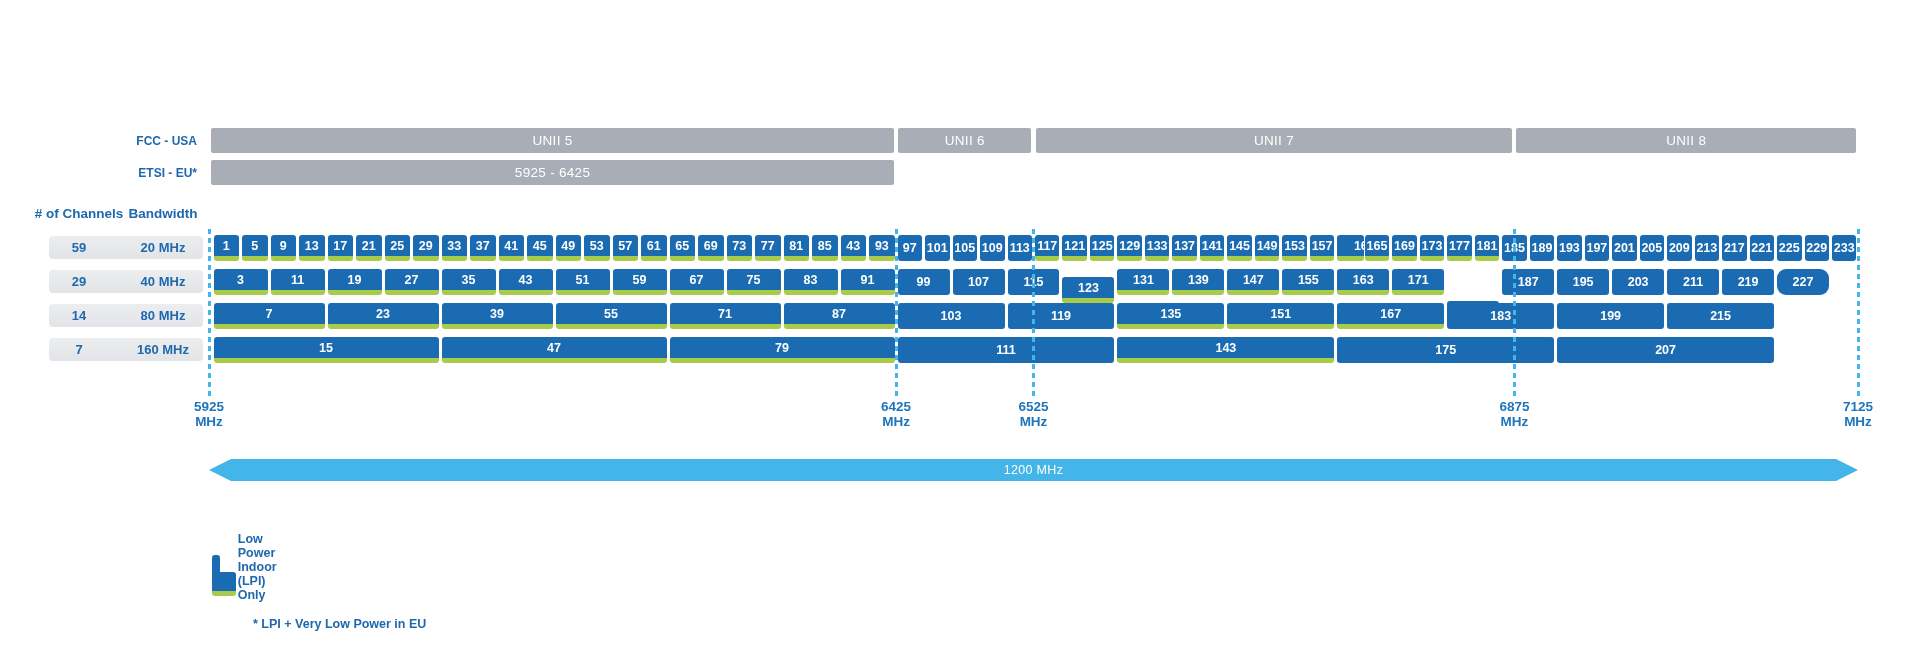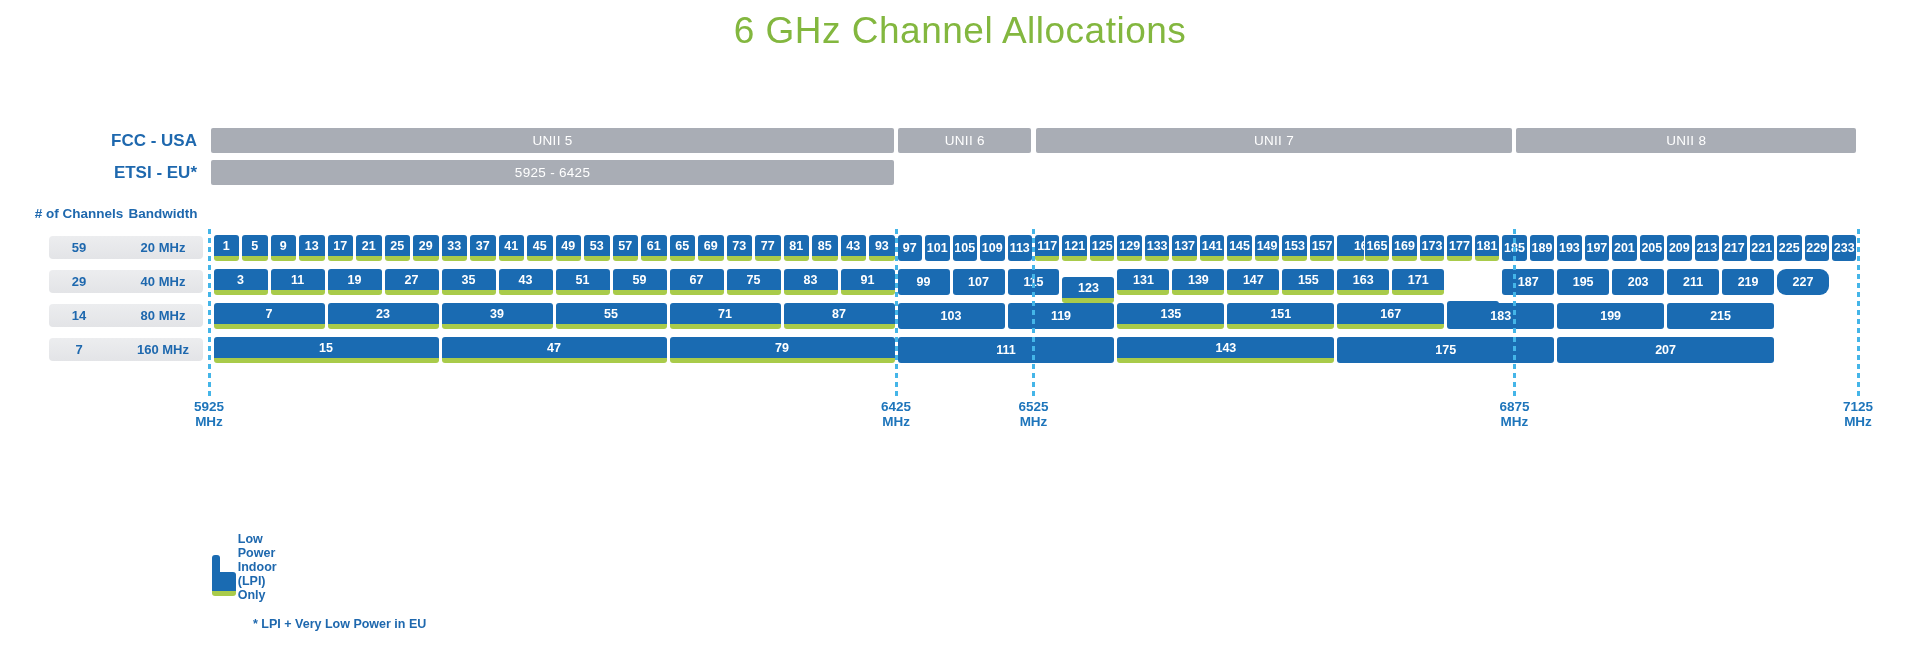--- a/index.html
+++ b/index.html
@@ -3,21 +3,21 @@
 <meta charset="utf-8">
 <style>
   * { margin:0; padding:0; box-sizing:border-box; }
   html,body { width:1920px; height:650px; background:#ffffff; font-family:"Liberation Sans", sans-serif; overflow:hidden; }
   #stage { position:relative; width:1920px; height:650px; background:#fff; }
 
   .page-title { position:absolute; top:10px; left:0; width:1920px; text-align:center;
                 font-size:37px; font-weight:400; color:#83b73f; letter-spacing:0.5px; }
 
   .reg-label { position:absolute; left:0; width:197px; text-align:right;
-               font-size:17px; font-weight:700; color:#1e68ae; display:flex;
+               font-size:12px; font-weight:700; color:#1e68ae; display:flex;
                align-items:center; justify-content:flex-end; height:25px; }
   .reg-band  { position:absolute; height:25px; background:#a9adb5; border-radius:2px;
                display:flex; align-items:center; justify-content:center;
                color:#ffffff; font-size:13.5px; font-weight:400; letter-spacing:0.3px; }
 
   .col-header { position:absolute; top:206px; width:140px; text-align:center;
                 font-size:13.5px; font-weight:700; color:#1e68ae; }
 
   .row-chip { position:absolute; left:49px; width:154px; height:23px; border-radius:4px;
               background:linear-gradient(to bottom,#ecedef,#e3e4e7); }
@@ -46,21 +46,20 @@
   .leg-item { position:absolute; left:0; display:flex; align-items:center; }
   .leg-sw { width:24px; height:24px; background:#1a6bb2; border-radius:3px; margin-right:18px; }
   .leg-sw.afc { border-bottom:5px solid #a9cb4a; }
   .leg-txt { font-size:12.5px; font-weight:700; color:#1e68ae; }
   .footnote { position:absolute; left:253px; top:617px; font-size:12.5px; font-weight:700; color:#1e68ae; }
 </style>
 </head>
 <body>
 
 <div id="stage">
-  <div class="page-title">6 GHz Channel Allocations</div>
 
   <div class="reg-label" style="top:128px;">FCC - USA</div>
   <div class="reg-label" style="top:160px;">ETSI - EU*</div>
 
   <div class="col-header" style="left:9px;"># of Channels</div>
   <div class="col-header" style="left:93px;">Bandwidth</div>
 
   <div id="regbars">
       <div class="reg-band" style="top: 128px; left: 211px; width: 683.083px;">UNII 5</div>
       <div class="reg-band" style="top: 128px; left: 898.083px; width: 133.417px;">UNII 6</div>
@@ -218,20 +217,21 @@
       <div class="tick" style="left: 1482.46px;">
         <div>6875</div>
         <div>MHz</div>
       </div>
       <div class="tick" style="left: 1826px;">
         <div>7125</div>
         <div>MHz</div>
       </div>
     </div>
 
+  <div class="span-arrow" id="span-arrow" style="left: 209px; width: 1649px;">1200 MHz</div>
 
   <div id="legend">
       <div class="leg-item" style="top: 0px;">
         <span class="leg-sw"></span>
         <span class="leg-txt">Low Power Indoor (LPI) Only</span>
       </div>
       <div class="leg-item" style="top: 40px;">
         <span class="leg-sw afc"></span>
       </div>
     </div>

